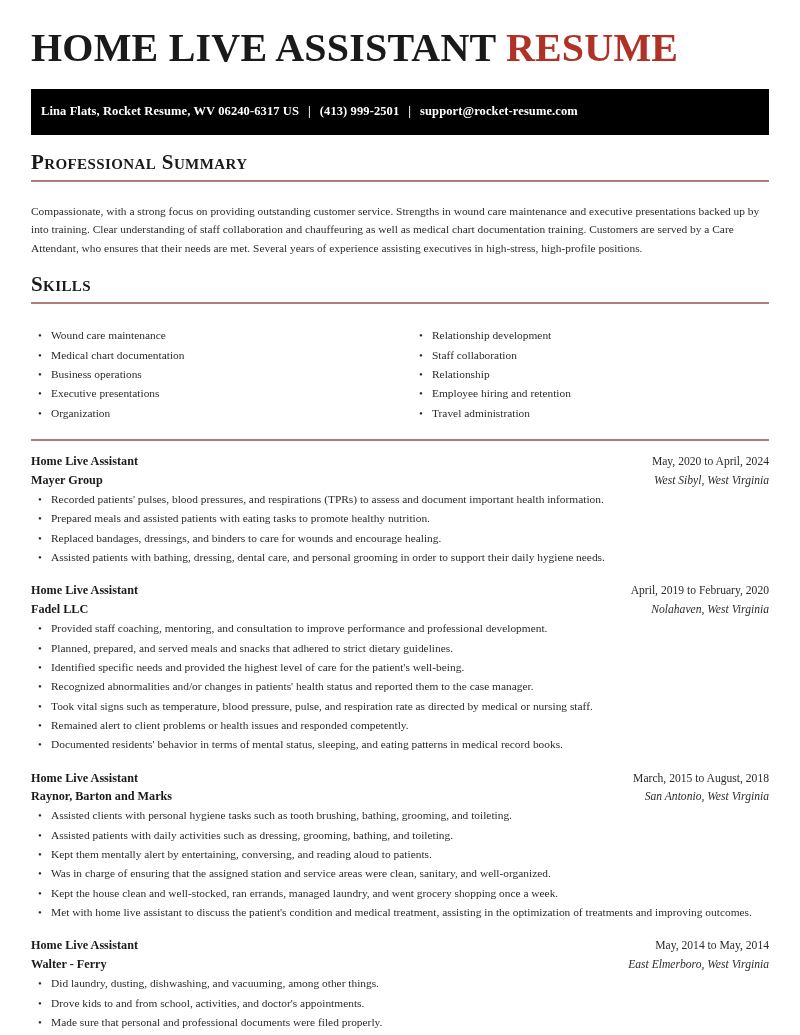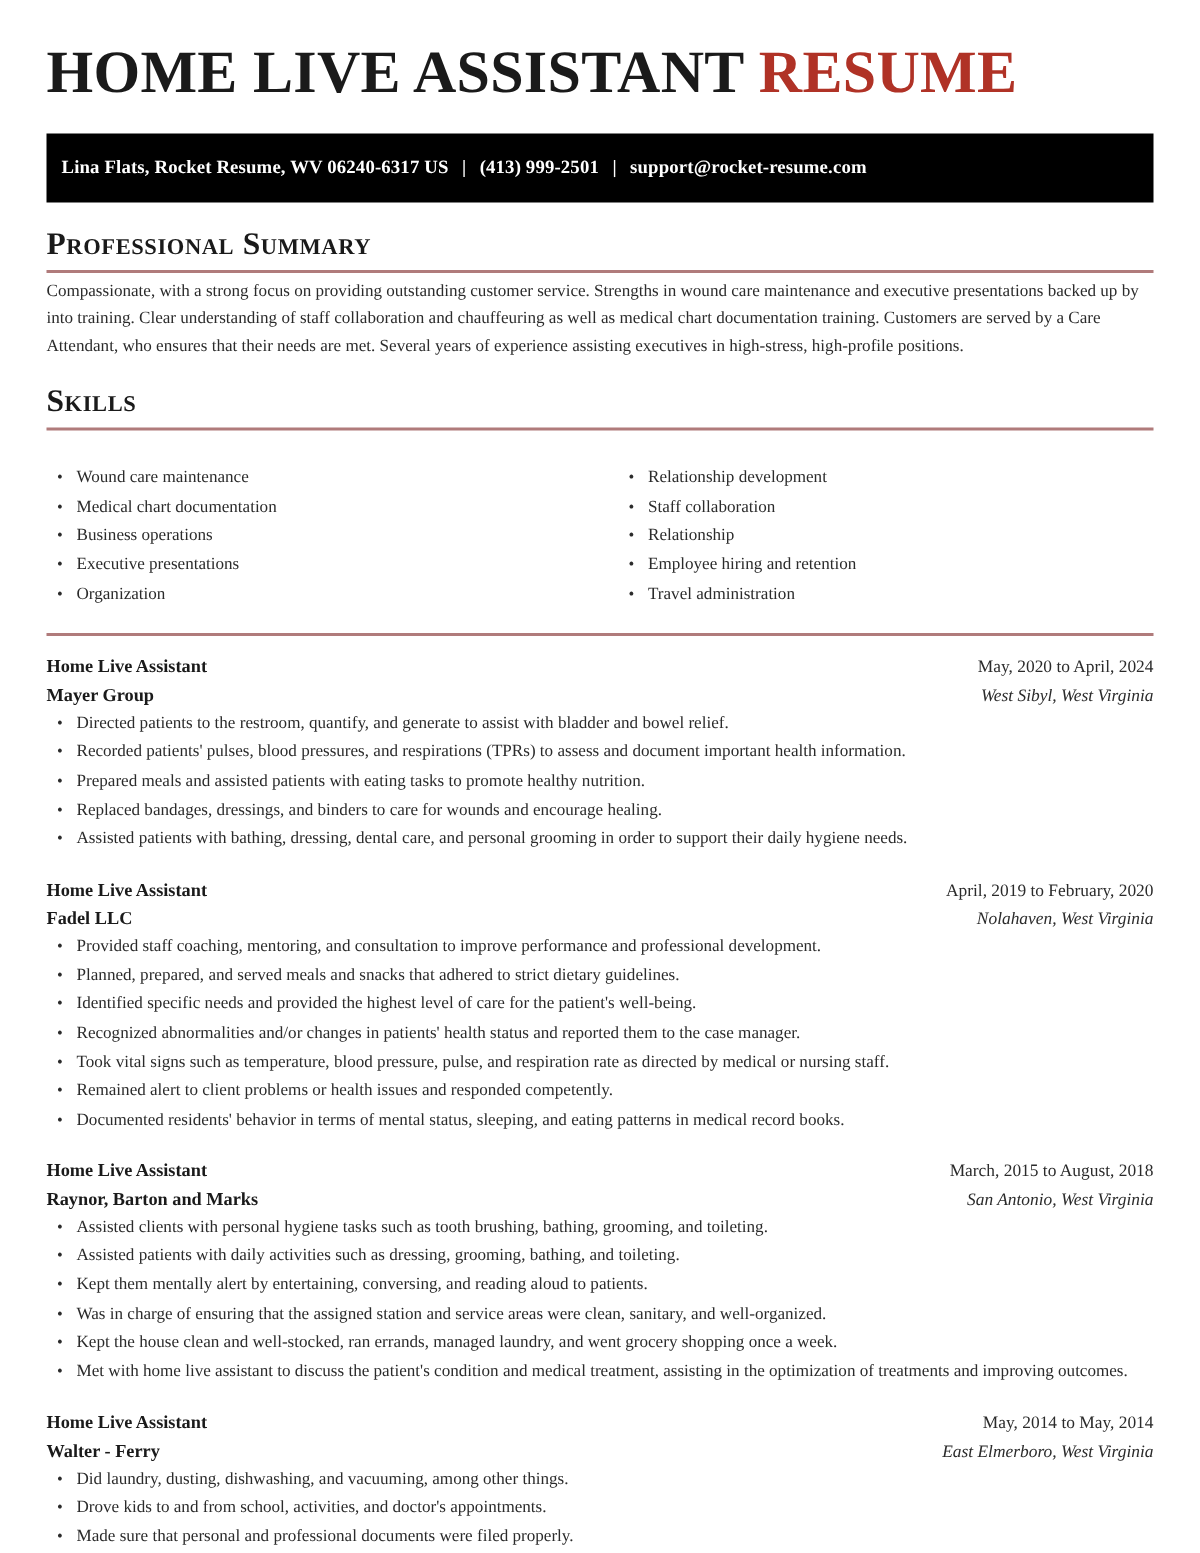--- a/index.html
+++ b/index.html
@@ -70,21 +70,21 @@
     white-space: nowrap;
   }
   .section-rule {
     margin-top: 6px;
     border-top: 2px solid #b07b7b;
     width: 100%;
   }
 
   
   .summary {
-    margin-top: 3px;
+    margin-top: 20px;
     font-size: 11.4px;
     line-height: 1.62;
     text-align: left;
     color: #2b2b2b;
   }
 
   
   .skills-wrap {
     margin-top: 22px;
     display: flex;
@@ -205,21 +205,20 @@
         <div class="job">
           <div class="job-row">
             <span class="job-title">Home Live Assistant</span>
             <span class="job-dates">May, 2020 to April, 2024</span>
           </div>
           <div class="job-row">
             <span class="job-company">Mayer Group</span>
             <span class="job-location">West Sibyl, West Virginia</span>
           </div>
           <ul class="bullets job-bullets">
-            <li>Directed patients to the restroom, quantify, and generate to assist with bladder and bowel relief.</li>
             <li>Recorded patients' pulses, blood pressures, and respirations (TPRs) to assess and document important health information.</li>
             <li>Prepared meals and assisted patients with eating tasks to promote healthy nutrition.</li>
             <li>Replaced bandages, dressings, and binders to care for wounds and encourage healing.</li>
             <li>Assisted patients with bathing, dressing, dental care, and personal grooming in order to support their daily hygiene needs.</li>
           </ul>
         </div>
         <div class="job">
           <div class="job-row">
             <span class="job-title">Home Live Assistant</span>
             <span class="job-dates">April, 2019 to February, 2020</span>

